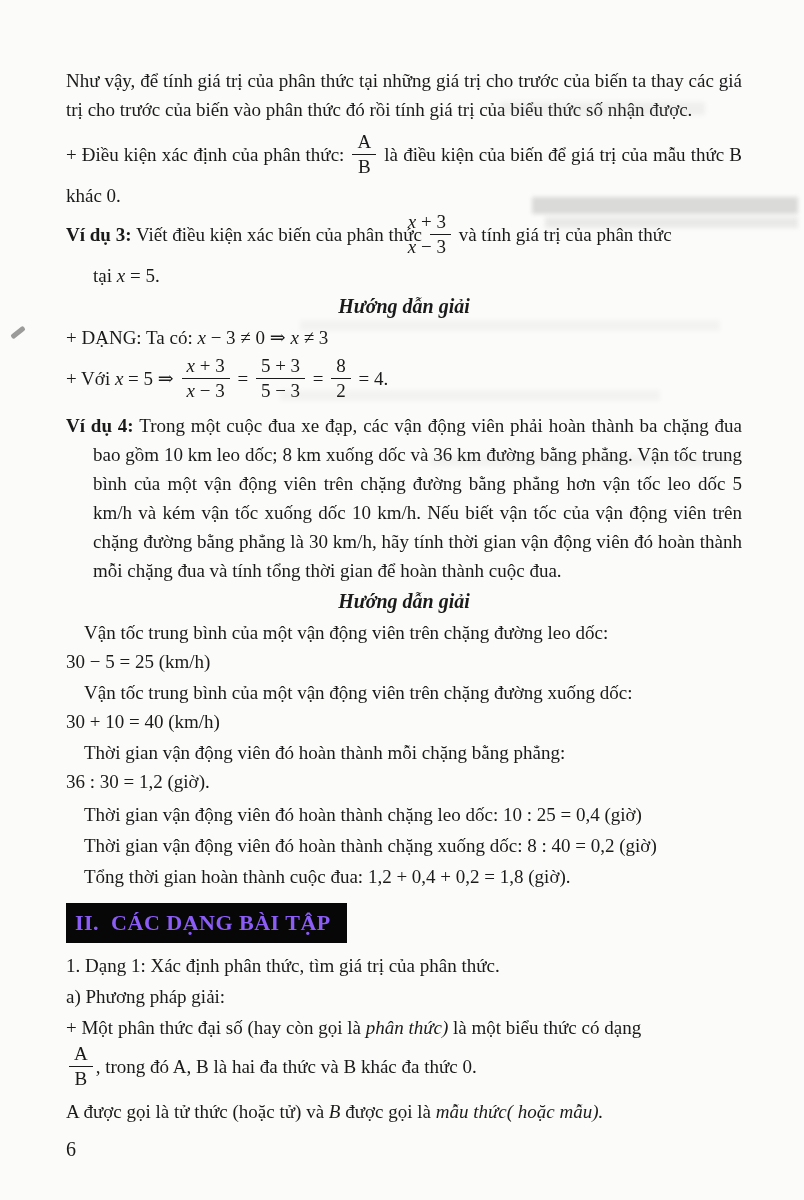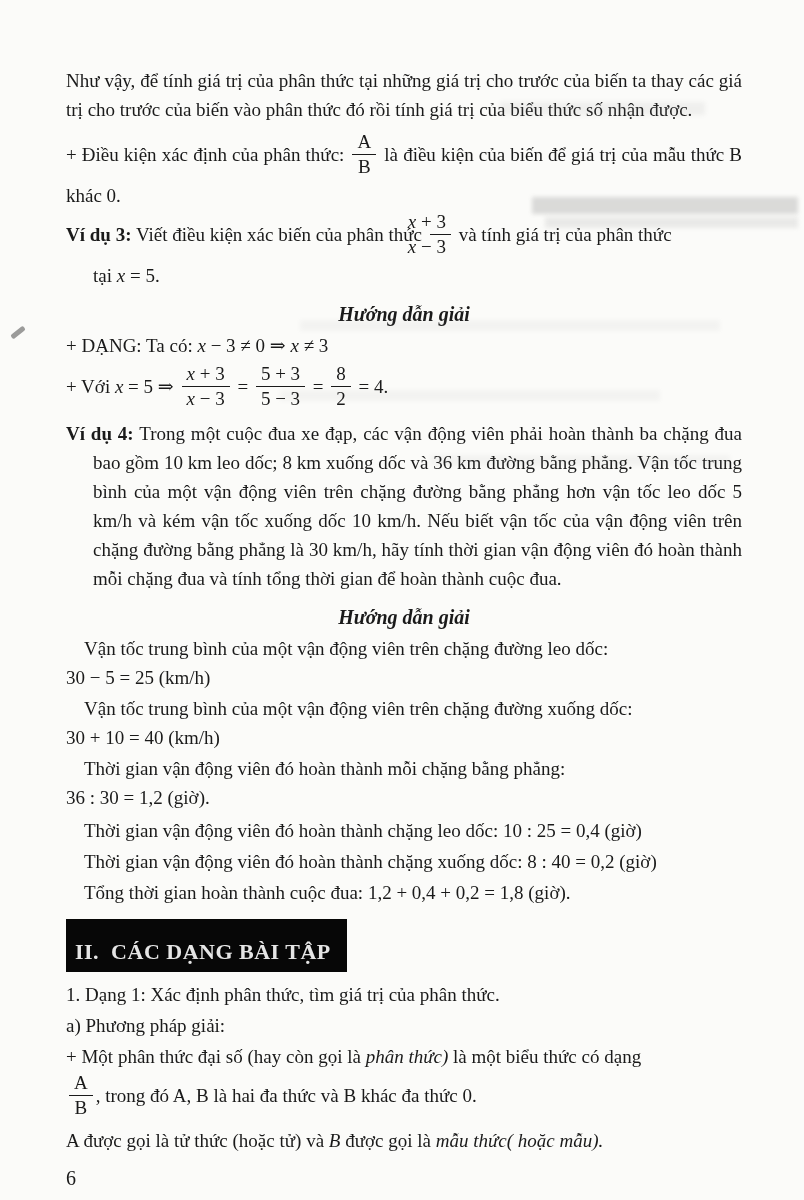--- a/index.html
+++ b/index.html
@@ -25,25 +25,25 @@
   .center{}
   .sol-line{margin-left:18px;}
   
   .frac{
     display:inline-block;vertical-align:middle;text-align:center;
     margin:2px 3px;line-height:1.05;transform:translateY(-2px);
   }
   .fnum{display:block;padding:0 5px 2px;border-bottom:1.7px solid #1a1a1a;}
   .fden{display:block;padding:2px 5px 0;}
   
-  .sol-heading{text-align:center;font-weight:bold;font-style:italic;font-size:20px;margin-top:10px;}
+  .sol-heading{text-align:center;font-weight:bold;font-style:italic;font-size:20px;margin-top:2px;}
   .sec-header{
-    display:inline-block;background:#070707;color:#e5e5e5;
+    display:inline-block;background:#070707;color:#8b5cf6;
     font-weight:bold;font-size:22px;line-height:1.1;
-    padding:21px 16px 8px 9px;margin-top:12px;letter-spacing:.5px;
+    padding:8px 16px 8px 9px;margin-top:12px;letter-spacing:.5px;
   }
   .heading-b{font-weight:normal;margin-top:8px;}
   .page-number{margin-top:9px;font-size:20px;}
   
   .mt2{margin-top:2px;} .mt4{margin-top:4px;} .mt6{margin-top:6px;} .mt8{margin-top:8px;}
   
   .artifact{position:absolute;pointer-events:none;}
   .bleed{background:#8f8f8f;filter:blur(2px);}
   .margin-mark{
     left:10px;top:330px;width:16px;height:5px;background:#8a8a8a;

